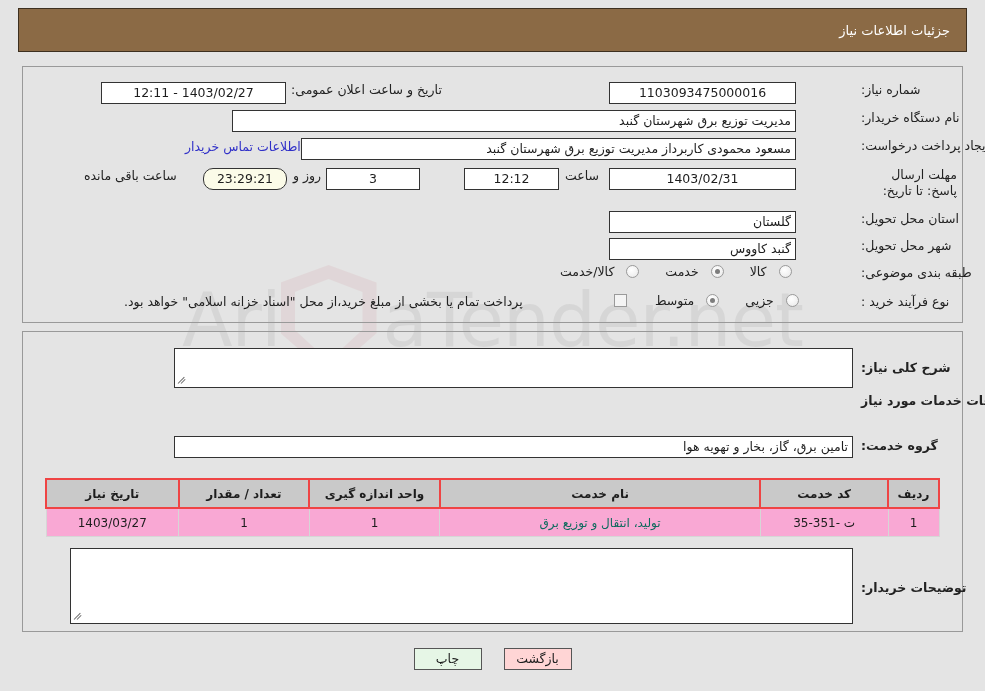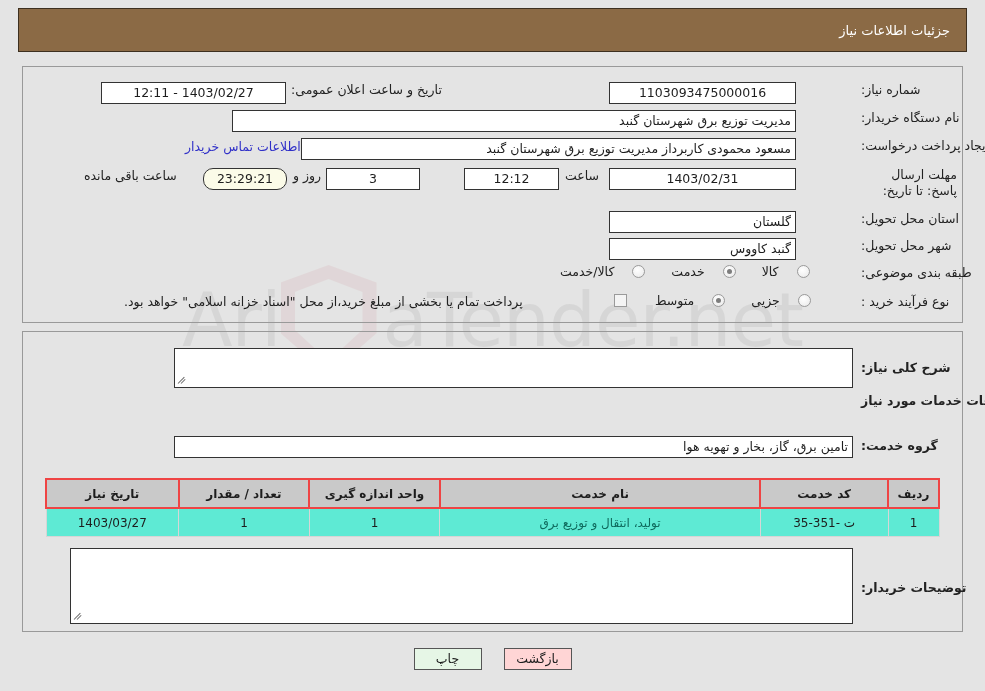--- a/index.html
+++ b/index.html
@@ -143,21 +143,21 @@
     background: #7d7d7d;
   }
   .cbox {
     width: 13px; height: 13px;
     box-sizing: border-box;
     border: 1px solid #9a9a9a;
     background: #f4f4f4;
     display: inline-block;
     vertical-align: middle;
   }
-  .opt { display: flex; align-items: center; gap: 18px; }
+  .opt { display: flex; align-items: center; gap: 12px; }
   .opt .otext { font-size: 12.5px; color: #222; }
 
   
   .ta {
     box-sizing: border-box;
     border: 1px solid #333;
     background: #ffffff;
     font-size: 12.5px;
     color: #1d1d1d;
     padding: 3px 5px;
@@ -194,21 +194,21 @@
     background: #c9c9c9;
     border: 2px solid #ef4444;
     font-size: 12px;
     font-weight: bold;
     color: #1d1d1d;
     height: 27px;
     padding: 0 4px;
     text-align: center;
   }
   .tbl td {
-    background: #5eead4;
+    background: #f9a8d4;
     border: 1px solid #d6d6d6;
     font-size: 12px;
     color: #1d1d1d;
     height: 27px;
     padding: 0 6px;
     text-align: center;
   }
   .tbl td.name { color: #0f6b5e; }
 
   

